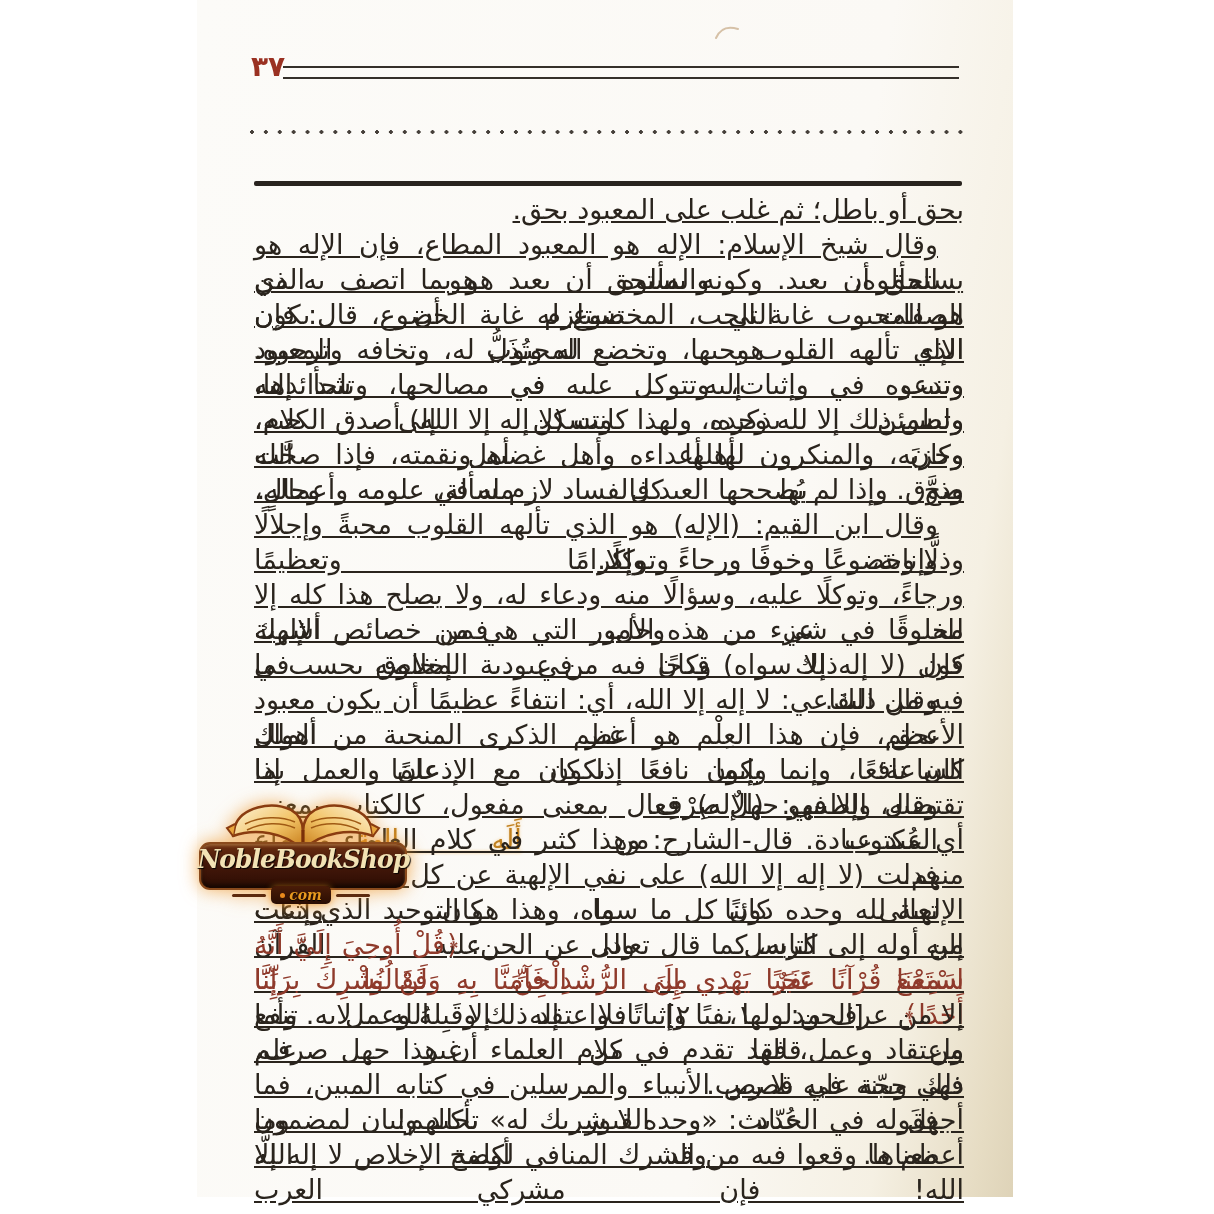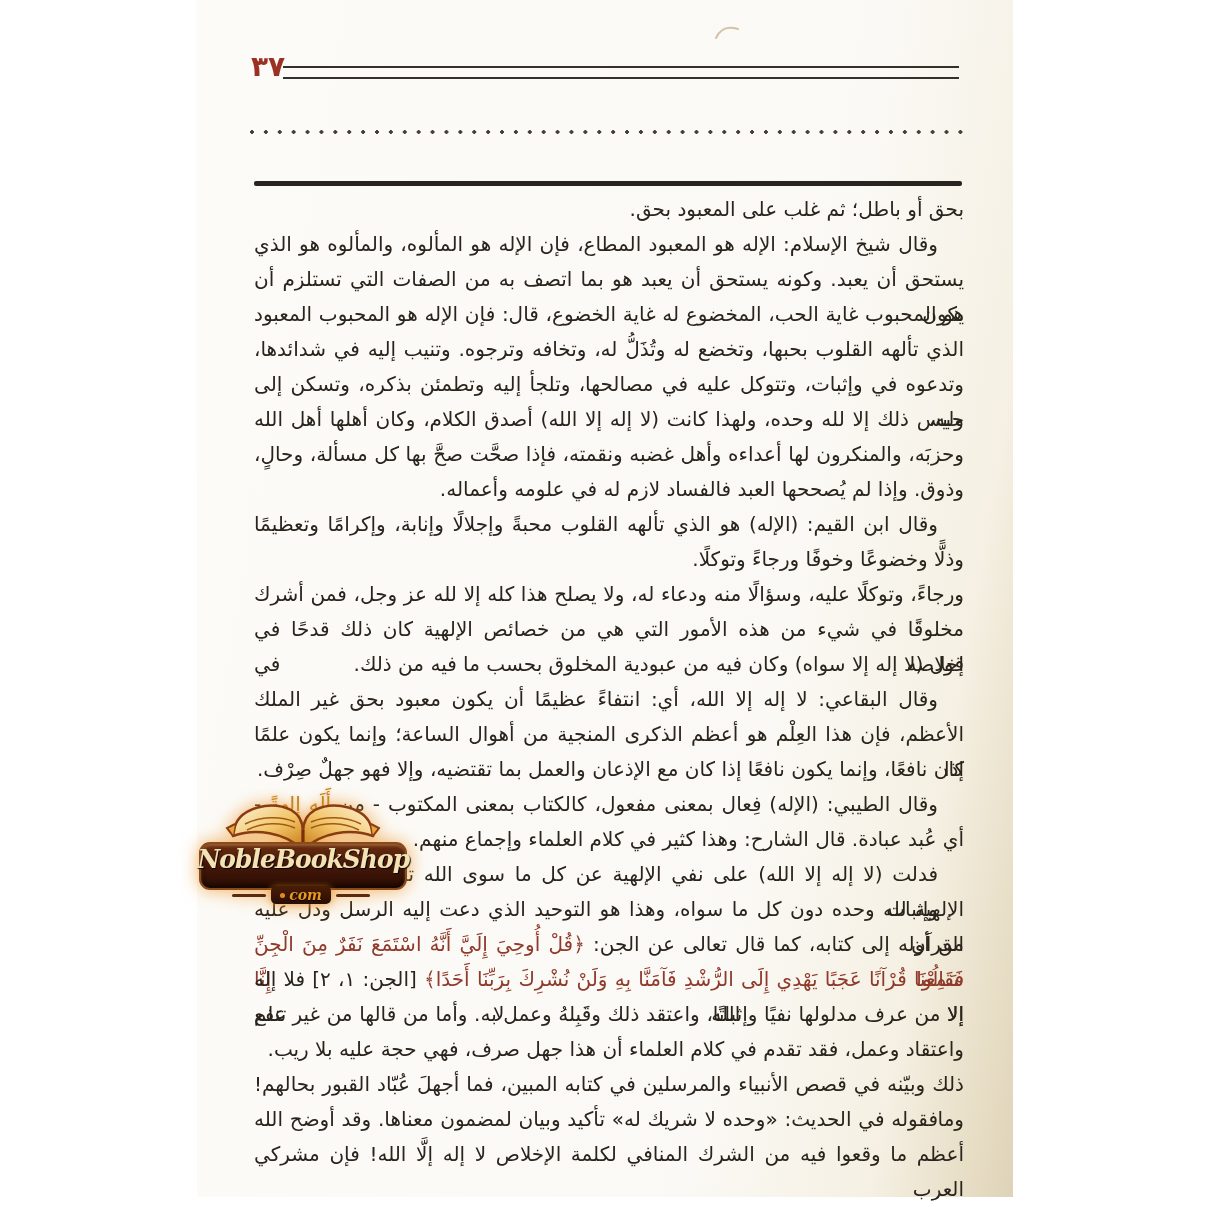--- a/index.html
+++ b/index.html
@@ -32,23 +32,24 @@
   .thick-rule{
     position:absolute;left:57px;top:181px;width:708px;height:4.5px;
     background:#29241f;border-radius:2px;
   }
   
   .text-block{
     position:absolute;left:57px;top:192px;width:710px;
     direction:rtl;color:#2a241d;
   }
   .line{
-    height:35px;line-height:35px;font-size:20px;
+    height:35px;line-height:35px;font-size:27px;
     text-align:justify;text-align-last:justify;-moz-text-align-last:justify;
     white-space:normal;
+    text-decoration:underline;
   }
   .line.last{text-align-last:right;-moz-text-align-last:right;}
   .line.indent{padding-right:26px;}
   .line span.body{color:#2a241d;}
   .line span.verse{color:#8f3a2b;margin-top:44px;}
   .line span.gold{color:#c08020;text-shadow:0 0 3px rgba(240,170,60,.5);}
   
   .watermark{
     position:absolute;left:0px;top:792px;width:212px;height:116px;
     filter:drop-shadow(0 0 9px rgba(238,148,38,.75));

